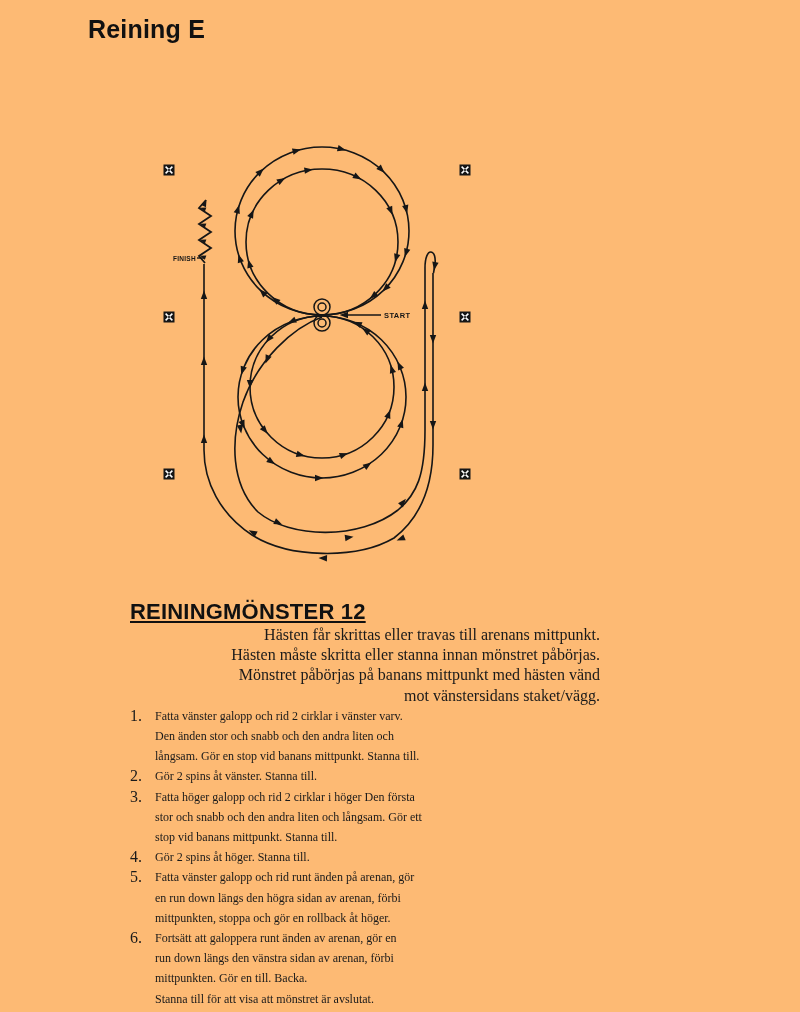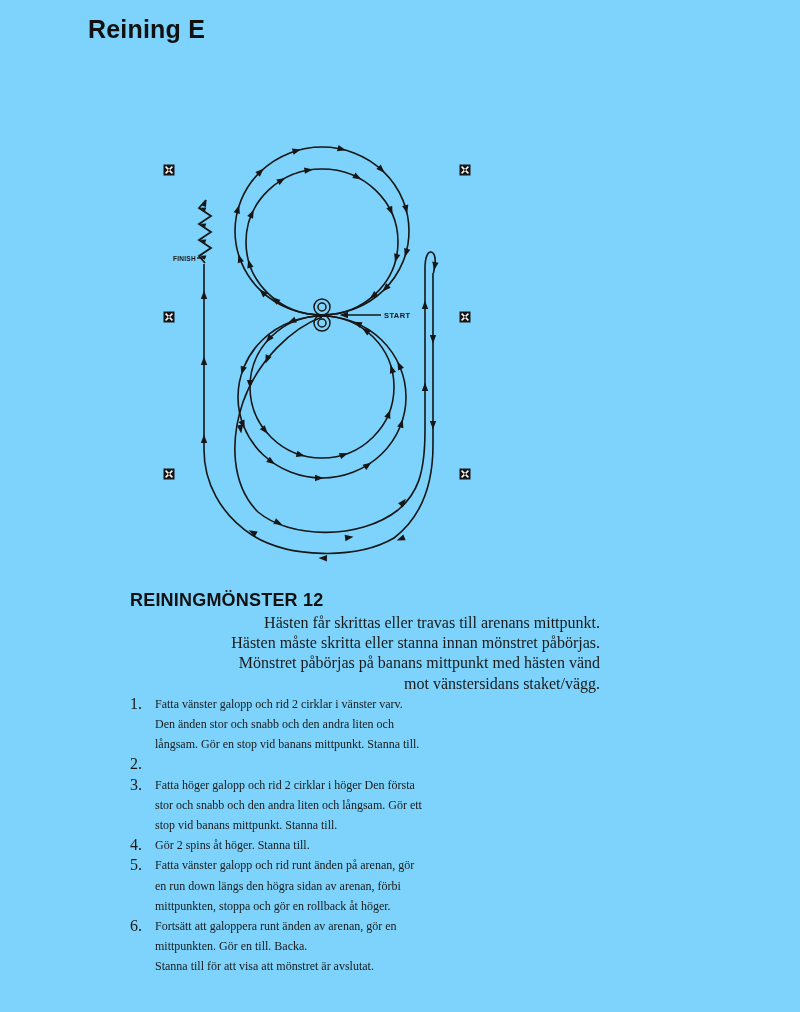--- a/index.html
+++ b/index.html
@@ -1,34 +1,34 @@
 <!DOCTYPE html>
 <html><head>
 <meta charset="utf-8">
 <style>
   html,body{margin:0;padding:0;background:#e8e8e8;}
   .page{
-    position:relative;width:800px;height:1012px;background:#7dd3fc;
+    position:relative;width:800px;height:1012px;background:#fdba74;
     margin:0 auto;overflow:hidden;
     font-family:"Liberation Serif", serif;color:#1a1a1a;
   }
   .doc-title{
     position:absolute;left:88px;top:14px;
     font-family:"Liberation Sans", sans-serif;
     font-size:25px;font-weight:bold;line-height:30px;color:#111;
     letter-spacing:0.2px;white-space:nowrap;
   }
   .diagram-svg{position:absolute;left:0;top:0;pointer-events:none;}
   .pattern-text{
     position:absolute;left:130px;top:589px;width:470px;
   }
   .pattern-heading{
     font-family:"Liberation Sans", sans-serif;
-    font-size:18px;font-weight:bold;line-height:22px;color:#111;
-    letter-spacing:0.2px;margin:0 0 2px 0;white-space:nowrap;
+    font-size:22px;font-weight:bold;line-height:22px;color:#111;
+    letter-spacing:0.2px;margin:12px 0 2px 0;white-space:nowrap;text-decoration:underline;
   }
   .intro .ln{display:block;font-size:16px;line-height:20.2px;white-space:nowrap;text-align:right;}
   .steps{margin:0;padding:0;list-style:none;}
   .step{display:flex;margin:0;padding:0;}
   .step .num{
     flex:0 0 25px;font-size:16px;line-height:20.2px;white-space:nowrap;
   }
   .step .stext .ln{display:block;font-size:12px;line-height:20.2px;white-space:nowrap;}
   svg text{
     font-family:"Liberation Sans", sans-serif;
@@ -180,20 +180,23 @@
       <li class="step">
         <span class="num">1.</span>
         <span class="stext">
           <span class="ln">Fatta vänster galopp och rid 2 cirklar i vänster varv.</span>
           <span class="ln">Den änden stor och snabb och den andra liten och</span>
           <span class="ln">långsam. Gör en stop vid banans mittpunkt. Stanna till.</span>
         </span>
       </li>
       <li class="step">
         <span class="num">2.</span>
+        <span class="stext">
+          <span class="ln">Gör 2 spins åt vänster. Stanna till.</span>
+        </span>
       </li>
       <li class="step">
         <span class="num">3.</span>
         <span class="stext">
           <span class="ln">Fatta höger galopp och rid 2 cirklar i höger Den första</span>
           <span class="ln">stor och snabb och den andra liten och långsam. Gör ett</span>
           <span class="ln">stop vid banans mittpunkt. Stanna till.</span>
         </span>
       </li>
       <li class="step">
@@ -207,20 +210,21 @@
         <span class="stext">
           <span class="ln">Fatta vänster galopp och rid runt änden på arenan, gör</span>
           <span class="ln">en run down längs den högra sidan av arenan, förbi</span>
           <span class="ln">mittpunkten, stoppa och gör en rollback åt höger.</span>
         </span>
       </li>
       <li class="step">
         <span class="num">6.</span>
         <span class="stext">
           <span class="ln">Fortsätt att galoppera runt änden av arenan, gör en</span>
+          <span class="ln">run down längs den vänstra sidan av arenan, förbi</span>
           <span class="ln">mittpunkten. Gör en till. Backa.</span>
           <span class="ln">Stanna till för att visa att mönstret är avslutat.</span>
         </span>
       </li>
     </ol>
   </div>
 
 </div>
 
 </body></html>

